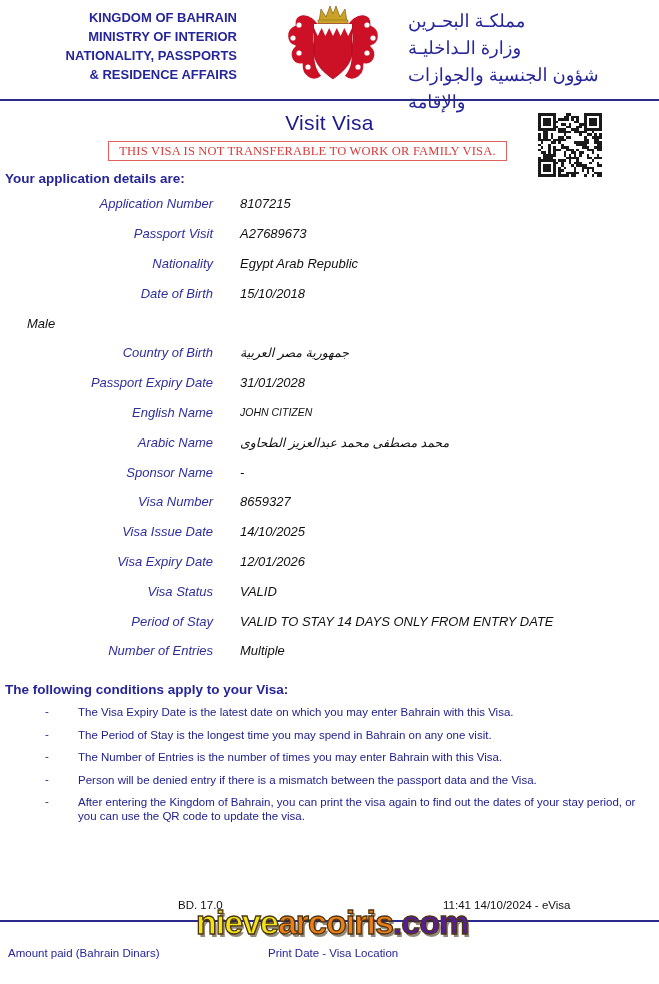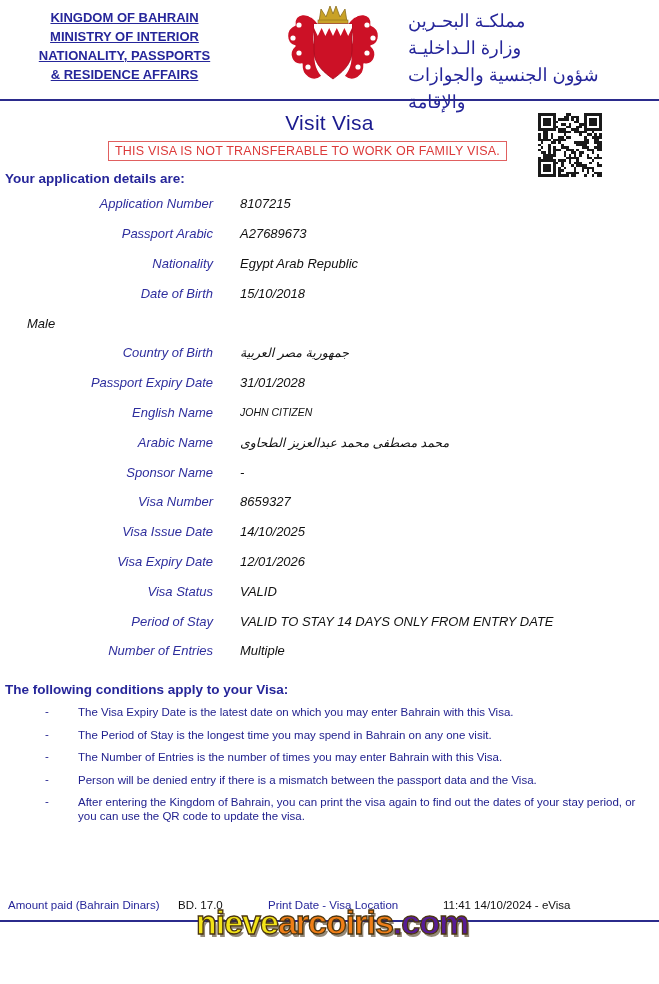--- a/index.html
+++ b/index.html
@@ -5,41 +5,41 @@
   * { margin:0; padding:0; box-sizing:border-box; }
   html,body { background:#ffffff; }
   body {
     width:659px; height:984px; position:relative; overflow:hidden;
     font-family:"Liberation Sans", sans-serif;
     --navy:#26269a; --title-blue:#1b1b8e; --red:#dc3a3a;
   }
   
   .header-en {
     position:absolute; left:12px; top:8px; width:225px;
-    text-align:center; color:var(--navy); font-weight:bold;
-    font-size:13px; line-height:19px;text-decoration:underline;
+    text-align:right; color:var(--navy); font-weight:bold;
+    font-size:13px; line-height:19px;
   }
   .emblem { position:absolute; left:281px; top:1px; width:104px; height:96px; }
   .header-ar {
     position:absolute; left:408px; top:8px; width:235px;
     text-align:left; color:var(--navy); font-size:18px; line-height:27px;
     direction:rtl;
   }
   .header-rule {
     position:absolute; left:0; top:99px; width:659px; height:2px;
     background:#2b2b8c;
   }
   
   .title {
     position:absolute; left:0; right:0; top:111px; text-align:center;
     color:var(--title-blue); font-size:21px; font-weight:500; letter-spacing:.3px;
   }
   .notice-box {
     position:absolute; left:108px; top:141px; width:399px; height:20px;
-    border:1px solid #e06060; display:flex; align-items:center; justify-content:center;
+    border:1px solid #e06060; display:flex; align-items:center; justify-content:center;font-family:Liberation Serif, serif;
   }
   .notice-box span { color:var(--red); font-size:12.5px; letter-spacing:.2px; }
   .qr { position:absolute; left:538px; top:113px; width:64px; height:64px; }
   
   .details-heading {
     position:absolute; left:5px; top:171px;
     color:var(--navy); font-weight:bold; font-size:13.5px;
   }
   .rows { position:absolute; left:0; top:189px; width:659px; }
   .row { display:flex; align-items:center; height:29.8px;font-style:italic; }
@@ -53,21 +53,21 @@
   .cond-heading {
     position:absolute; left:5px; top:682px;
     color:var(--navy); font-weight:bold; font-size:13.5px;
   }
   .bullets { position:absolute; left:0; top:705px; width:650px; }
   .bullet { position:relative; padding-left:78px; padding-right:12px;
     color:#22228f; font-size:11.5px; line-height:14px; margin-bottom:8.5px; }
   .bullet .dash { position:absolute; left:45px; top:-1px; }
   
   .footer-item { position:absolute; top:899px; font-size:11.5px; white-space:nowrap; }
-  .f-navy { color:var(--navy); }
+  .f-navy { color:var(--navy);margin-top:48px; }
   .f-black { color:#111; }
   .bottom-rule {
     position:absolute; left:0; top:920px; width:659px; height:1.5px;
     background:#2b2b8c; z-index:1;
   }
   
   .watermark {
     position:absolute; left:196px; top:903px; z-index:2;
     font-size:34px; font-weight:bold; letter-spacing:-1px; white-space:nowrap;
     -webkit-text-stroke:1.3px #4a3510;
@@ -367,21 +367,21 @@
     </svg>
 </div>
 
 <div class="details-heading">Your application details are:</div>
 <div class="rows" id="rows">
     <div class="row">
       <div class="row-label">Application Number</div>
       <div class="row-value">8107215</div>
     </div>
     <div class="row">
-      <div class="row-label">Passport Arabic</div>
+      <div class="row-label">Passport Visit</div>
       <div class="row-value">A27689673</div>
     </div>
     <div class="row">
       <div class="row-label">Nationality</div>
       <div class="row-value">Egypt Arab Republic</div>
     </div>
     <div class="row">
       <div class="row-label">Date of Birth</div>
       <div class="row-value">15/10/2018</div>
     </div>

